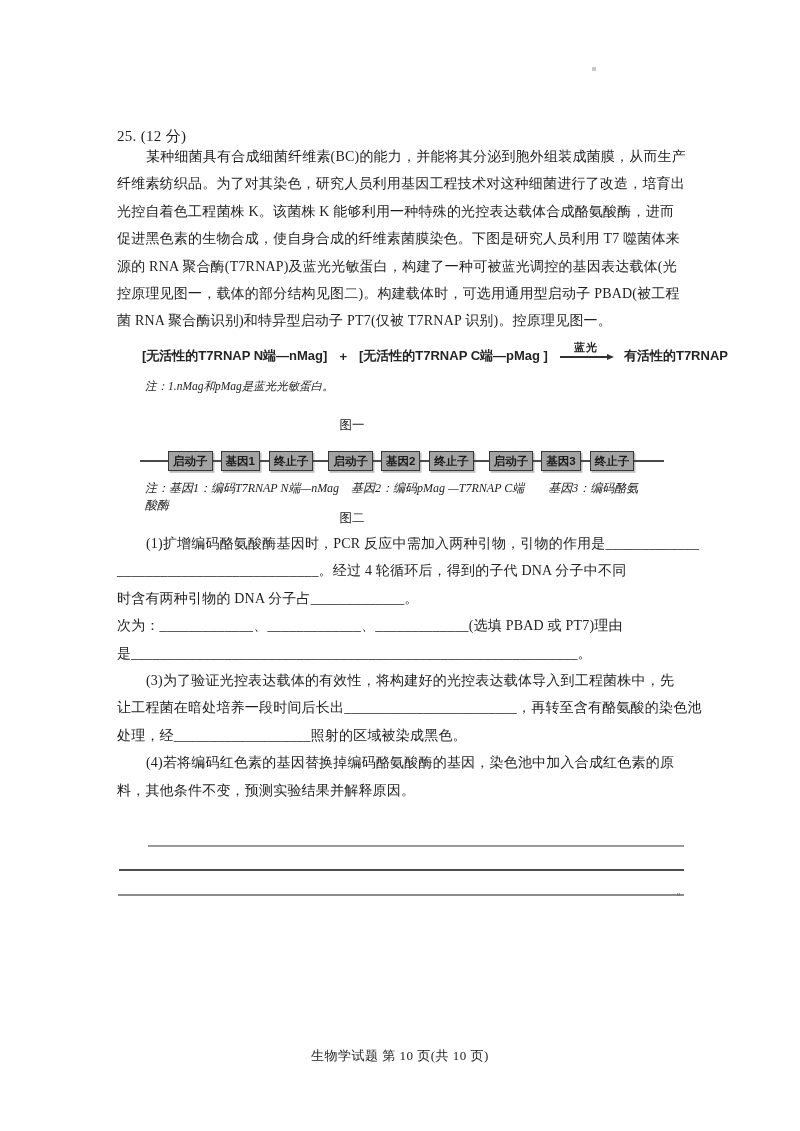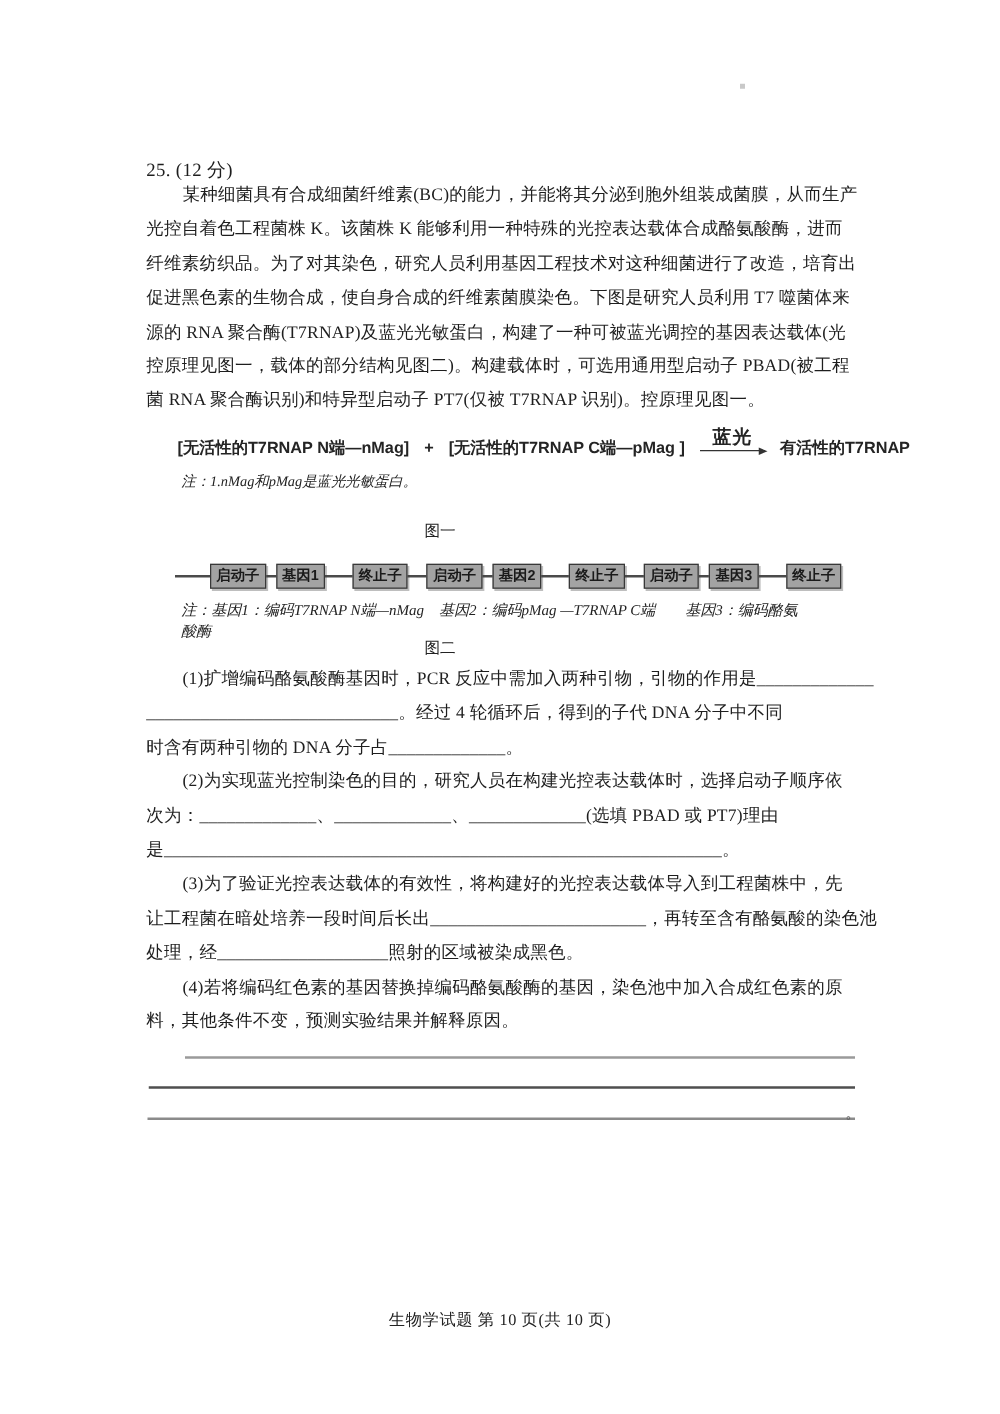--- a/index.html
+++ b/index.html
@@ -12,61 +12,61 @@
   .indent{text-indent:29px;}
   .qnum{font-size:15px;letter-spacing:0.3px;}
 
   
   .fig1row{
     display:flex;align-items:center;gap:12px;white-space:nowrap;
     font-family:"Liberation Sans","DejaVu Sans",sans-serif;
     font-size:13px;font-weight:600;color:#242424;
   }
   .arrow-group{display:flex;flex-direction:column;align-items:center;transform:translateY(-7px);}
-  .arrow-label{font-size:15px;font-weight:600;margin-bottom:1px;letter-spacing:1px;}
+  .arrow-label{font-size:11px;font-weight:600;margin-bottom:1px;letter-spacing:1px;}
   .arrow-shaft{width:52px;height:1.4px;background:#333;position:relative;}
   .arrow-shaft::after{
     content:'';position:absolute;right:-2px;top:50%;transform:translateY(-50%);
     border-left:7px solid #333;border-top:3.5px solid transparent;border-bottom:3.5px solid transparent;
   }
   .fignote{font-size:11.5px;line-height:15.5px;font-style:italic;color:#222;white-space:nowrap;}
   .fignote2-pad{padding-left:21px;}
   .figcap{left:0;width:704px;text-align:center;font-size:12.5px;color:#222;font-family:Liberation Serif, serif;}
 
   
   .fig2wrap{display:flex;align-items:center;height:24px;}
   .fig2line{position:absolute;left:0;right:0;top:11px;height:1.5px;background:#4a4a4a;z-index:0;}
   .gbox{
     position:relative;z-index:1;background:#a3a3a3;border:1.6px solid #383838;
     box-shadow:1.5px 1.8px 0 rgba(70,70,70,.35);
     font-family:"Liberation Sans","DejaVu Sans",sans-serif;font-weight:bold;font-size:11.5px;
     padding:2px 4px;line-height:1.3;white-space:nowrap;color:#1a1a1a;
   }
-  .m28{margin-left:28px;} .m8{margin-left:8px;} .m9{margin-left:22px;} .m15{margin-left:15px;}
+  .m28{margin-left:28px;} .m8{margin-left:8px;} .m9{margin-left:9px;} .m15{margin-left:15px;}
   .fig2note{font-size:12px;line-height:16.5px;font-style:italic;color:#222;white-space:nowrap;}
 
   
   .ansline{position:absolute;height:1.8px;}
   .footer{left:0;top:1047px;width:800px;text-align:center;font-size:13px;letter-spacing:0.5px;color:#222;}
   .dot{left:592px;top:67px;width:4px;height:4px;background:#c9c9c9;}
   .period-mark{font-size:13px;color:#555;}
 </style>
 </head>
 <body>
 
 <div>
 
   <div class="abs dot"></div>
 
   <div class="abs qnum" style="left:117px;top:127px;">25. (12 分)</div>
 
   <div class="abs" style="left:117px;top:143px;">
     <div class="bodyline indent">某种细菌具有合成细菌纤维素(BC)的能力，并能将其分泌到胞外组装成菌膜，从而生产</div>
+    <div class="bodyline">纤维素纺织品。为了对其染色，研究人员利用基因工程技术对这种细菌进行了改造，培育出</div>
     <div class="bodyline">光控自着色工程菌株 K。该菌株 K 能够利用一种特殊的光控表达载体合成酪氨酸酶，进而</div>
-    <div class="bodyline">纤维素纺织品。为了对其染色，研究人员利用基因工程技术对这种细菌进行了改造，培育出</div>
     <div class="bodyline">促进黑色素的生物合成，使自身合成的纤维素菌膜染色。下图是研究人员利用 T7 噬菌体来</div>
     <div class="bodyline">源的 RNA 聚合酶(T7RNAP)及蓝光光敏蛋白，构建了一种可被蓝光调控的基因表达载体(光</div>
     <div class="bodyline">控原理见图一，载体的部分结构见图二)。构建载体时，可选用通用型启动子 PBAD(被工程</div>
     <div class="bodyline">菌 RNA 聚合酶识别)和特异型启动子 PT7(仅被 T7RNAP 识别)。控原理见图一。</div>
   </div>
 
   <div class="abs fig1row" style="left:142px;top:347px;">
     <span>[无活性的T7RNAP N端—nMag]</span>
     <span>+</span>
     <span>[无活性的T7RNAP C端—pMag ]</span>
@@ -100,21 +100,20 @@
     <div class="fig2note">注：基因1：编码T7RNAP N端—nMag　基因2：编码pMag —T7RNAP C端　　基因3：编码酪氨</div>
     <div class="fig2note">酸酶</div>
   </div>
 
   <div class="abs figcap" style="top:510px;">图二</div>
 
   <div class="abs" style="left:117px;top:530px;">
     <div class="bodyline indent">(1)扩增编码酪氨酸酶基因时，PCR 反应中需加入两种引物，引物的作用是_____________</div>
     <div class="bodyline">____________________________。经过 4 轮循环后，得到的子代 DNA 分子中不同</div>
     <div class="bodyline">时含有两种引物的 DNA 分子占_____________。</div>
-    <div class="bodyline indent">(2)为实现蓝光控制染色的目的，研究人员在构建光控表达载体时，选择启动子顺序依</div>
     <div class="bodyline">次为：_____________、_____________、_____________(选填 PBAD 或 PT7)理由</div>
     <div class="bodyline">是______________________________________________________________。</div>
     <div class="bodyline indent">(3)为了验证光控表达载体的有效性，将构建好的光控表达载体导入到工程菌株中，先</div>
     <div class="bodyline">让工程菌在暗处培养一段时间后长出________________________，再转至含有酪氨酸的染色池</div>
     <div class="bodyline">处理，经___________________照射的区域被染成黑色。</div>
     <div class="bodyline indent">(4)若将编码红色素的基因替换掉编码酪氨酸酶的基因，染色池中加入合成红色素的原</div>
     <div class="bodyline">料，其他条件不变，预测实验结果并解释原因。</div>
   </div>
 
   <div class="ansline" style="left:148px;top:845px;width:536px;background:#9a9a9a;"></div>

